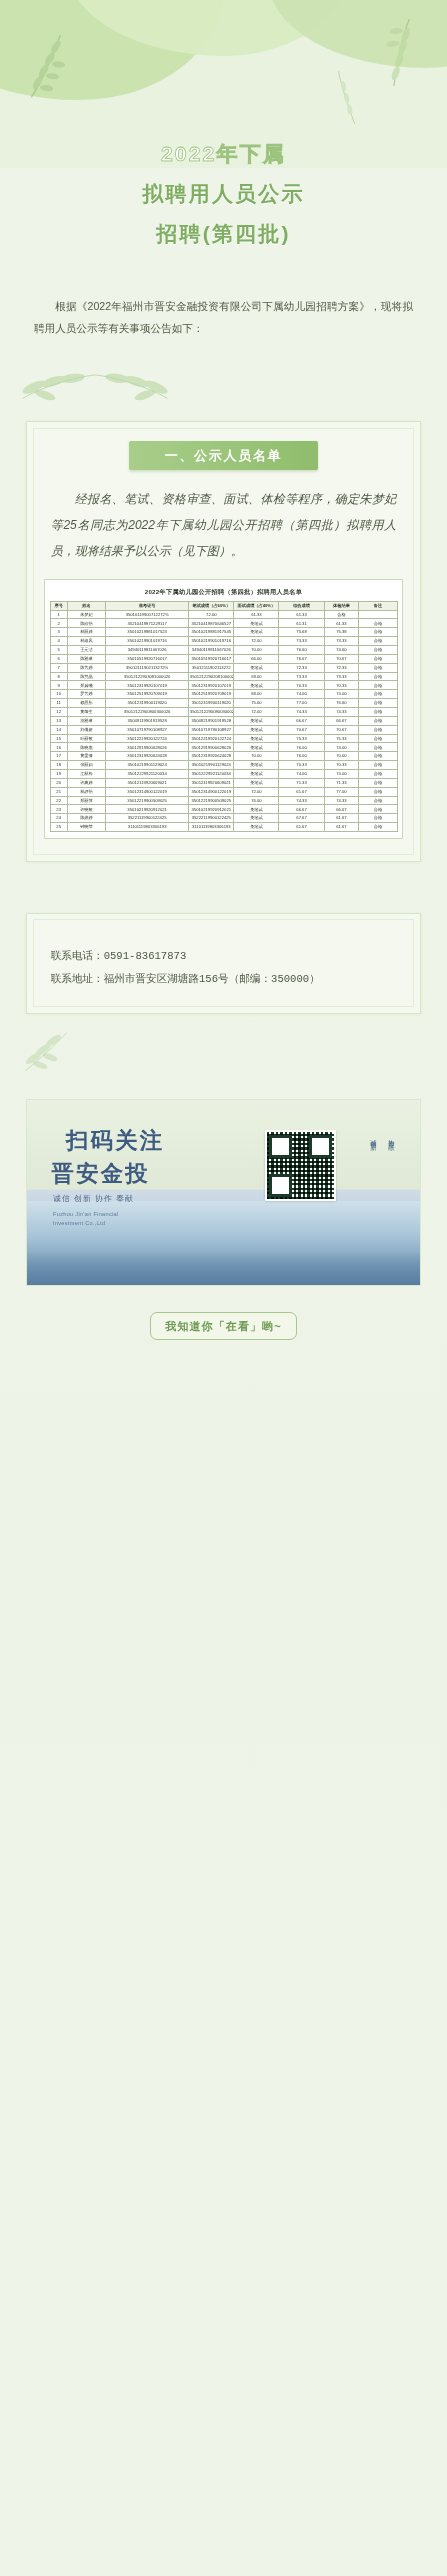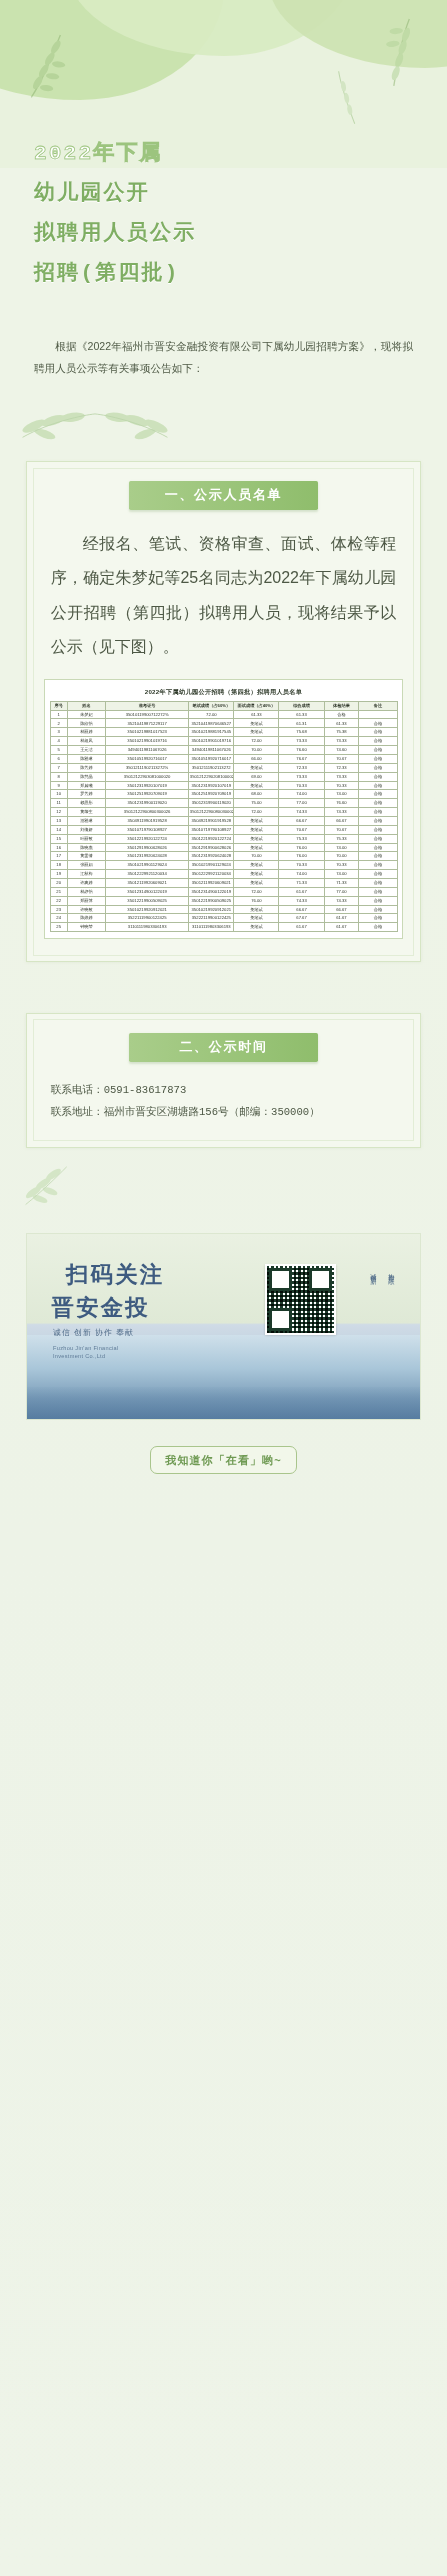--- a/index.html
+++ b/index.html
@@ -38,21 +38,21 @@
   }
   .leaf-spray.l1{left:14.5px;top:30px;transform:rotate(-18deg);}
   .leaf-spray.l2{right:14.5px;top:22.4px;transform:rotate(150deg);}
   .leaf-spray.l3{right:67px;top:67px;transform:rotate(120deg) scale(.8);}
 
   
   .title-wrap{
     position:relative;
     margin-top:-34px;
     padding:0 34px 22.4px;
-    font-family:Liberation Mono, monospace;
+    text-align:center;
   }
   .title-line{
     font-size:21px;
     letter-spacing:2.2px;
     color:#7fae63;
     font-weight:bold;
     line-height:1.9;
     text-shadow:0 0.6px 0 #ffffff;
   }
   .title-line.outline{
@@ -104,26 +104,27 @@
     color:#ffffff;
     font-size:13px;
     font-weight:bold;
     letter-spacing:1.7px;
     display:flex;
     align-items:center;
     justify-content:center;
     box-shadow:0 1.1px 2.2px rgba(120,160,100,.25);
   }
   .body-text{
-    font-size:16px;
+    font-size:12px;
     line-height:2.15;
     color:#4d5845;
     text-align:justify;
     text-indent:2em;
     padding:0 6.7px;
+    font-style:italic;
   }
   .contact-line{
     font-size:10.6px;
     line-height:2.15;
     color:#4d5845;
     padding:0 6.7px;
     text-indent:0;
     font-family:Liberation Mono, monospace;
   }
   .contact-block{margin-top:12.3px;}
@@ -297,21 +298,20 @@
         <ellipse cx="30" cy="68" rx="10" ry="4.5" transform="rotate(-40 30 68)"></ellipse>
         <ellipse cx="46" cy="52" rx="10" ry="4.5" transform="rotate(-40 46 52)"></ellipse>
         <ellipse cx="62" cy="36" rx="10" ry="4.5" transform="rotate(-40 62 36)"></ellipse>
       </g>
     </svg>
   </div>
 
   
   <div class="title-wrap">
     <div class="title-line outline">2022年下属</div>
-    <div class="title-line">幼儿园公开</div>
     <div class="title-line">拟聘用人员公示</div>
     <div class="title-line">招聘(第四批)</div>
   </div>
 
   
   <div class="intro">根据《2022年福州市晋安金融投资有限公司下属幼儿园招聘方案》，现将拟聘用人员公示等有关事项公告如下：</div>
 
   
   <svg class="divider" viewBox="0 0 340 70">
     <g fill="#b8d6a0">
@@ -613,21 +613,20 @@
             </tr>
           </tbody>
       </table>
     </div>
   </div>
 
   <div class="spacer-lg"></div>
 
   
   <div class="card">
-    <div class="section-badge">二、公示时间</div>
 
     <div class="contact-block">
       <div class="contact-line">
         <span>联系电话：</span><span>0591-83617873</span>
       </div>
       <div class="contact-line">
         <span>联系地址：</span><span>福州市晋安区湖塘路156号（邮编：350000）</span>
       </div>
     </div>
   </div>

